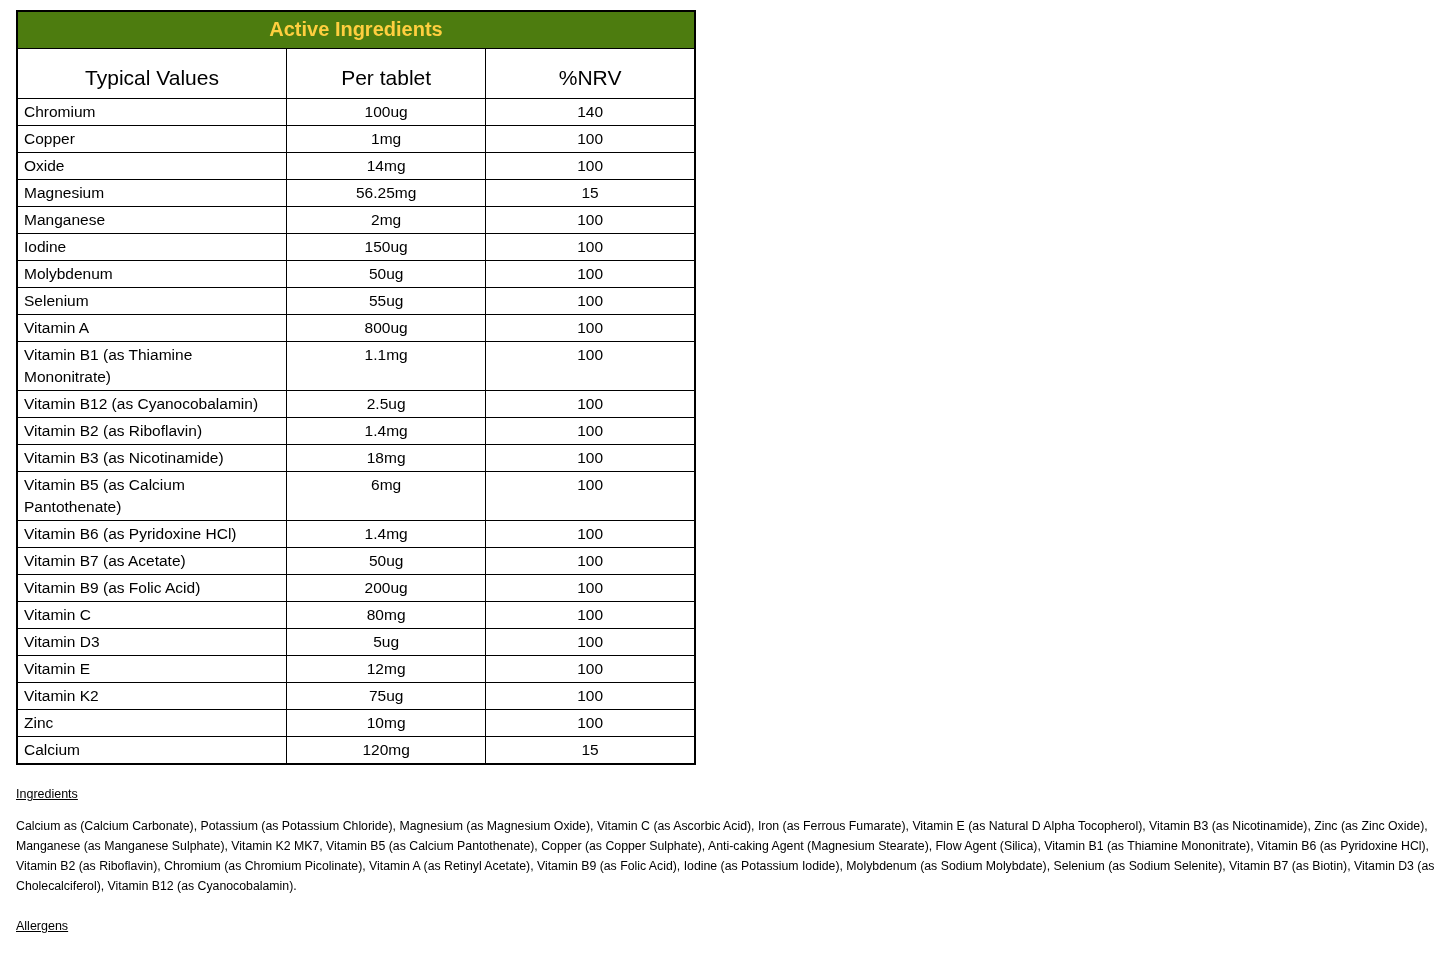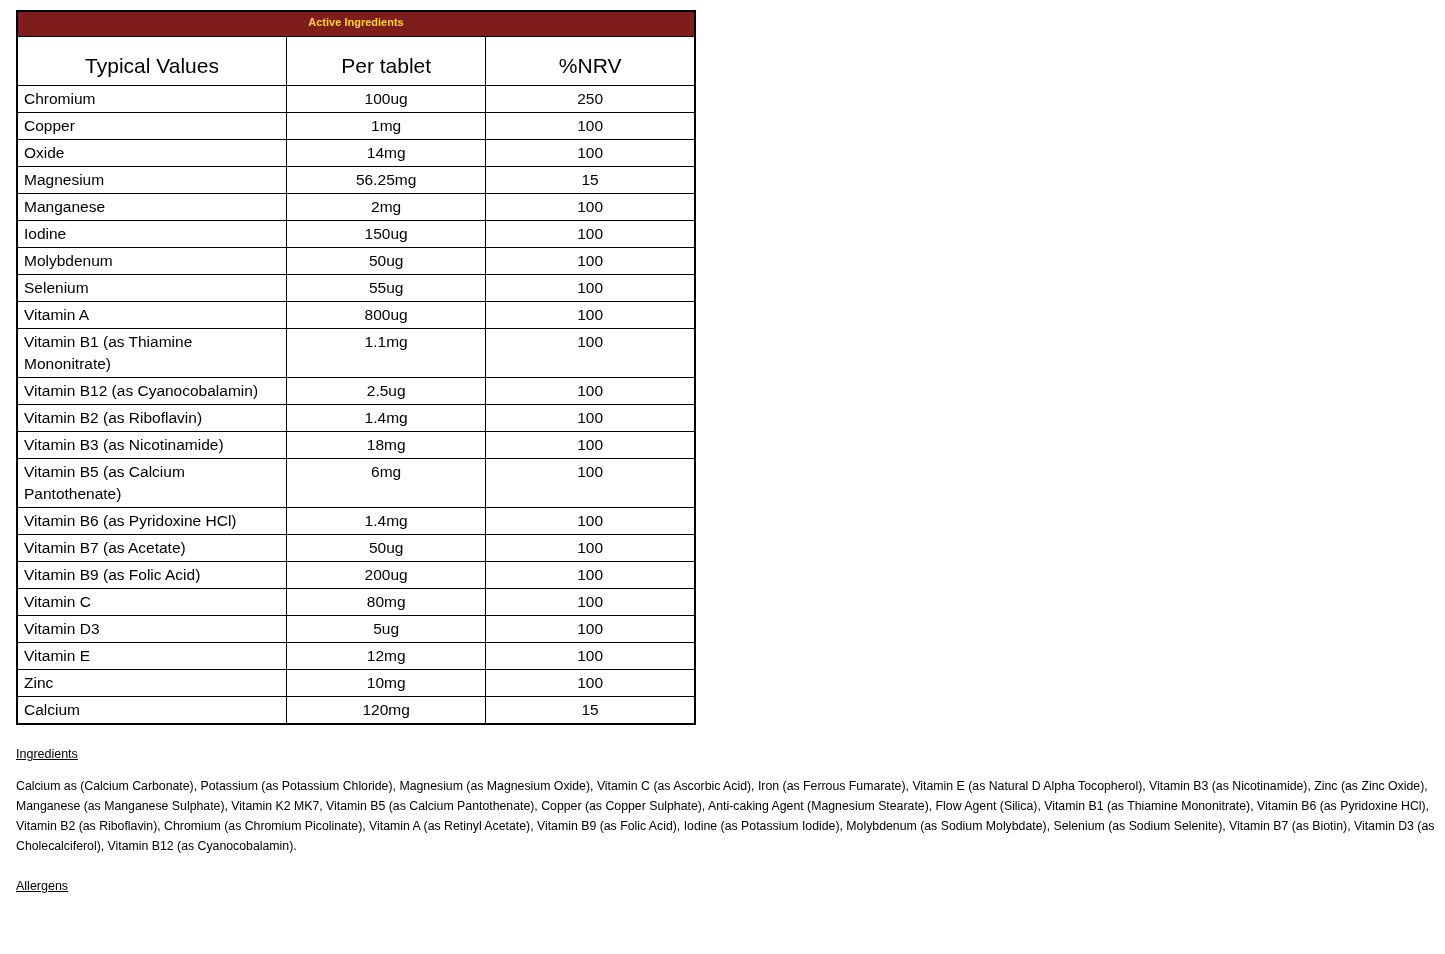--- a/index.html
+++ b/index.html
@@ -35,25 +35,25 @@
     font-size: 15.5px;
     line-height: 1.42;
     padding: 2px 6px;
     vertical-align: top;
   }
   col.c-name  { width: 268px; }
   col.c-per   { width: 198px; }
   col.c-nrv   { width: 208px; }
 
   tr.title-row td {
-    background: #7f1d1d;
+    background: #4d7c0f;
     color: #ffcf3f;
     font-weight: bold;
     text-align: center;
-    font-size: 11px;
+    font-size: 20px;
     padding: 3px 0 5px 0;
     border: 1px solid #000;
     margin-left: 44px;
   }
   tr.head-row th {
     font-weight: normal;
     text-align: center;
     font-size: 21px;
     padding: 14px 4px 5px 4px;
   }
@@ -98,21 +98,21 @@
       </tr>
       <tr class="head-row">
         <th class="name-head">Typical Values</th>
         <th>Per tablet</th>
         <th>%NRV</th>
       </tr>
 
       <tr>
         <td class="name">Chromium</td>
         <td class="val">100ug</td>
-        <td class="nrv">250</td>
+        <td class="nrv">140</td>
       </tr>
       <tr>
         <td class="name">Copper</td>
         <td class="val">1mg</td>
         <td class="nrv">100</td>
       </tr>
       <tr>
         <td class="name">Oxide</td>
         <td class="val">14mg</td>
         <td class="nrv">100</td>
@@ -193,20 +193,25 @@
         <td class="nrv">100</td>
       </tr>
       <tr>
         <td class="name">Vitamin D3</td>
         <td class="val">5ug</td>
         <td class="nrv">100</td>
       </tr>
       <tr>
         <td class="name">Vitamin E</td>
         <td class="val">12mg</td>
+        <td class="nrv">100</td>
+      </tr>
+      <tr>
+        <td class="name">Vitamin K2</td>
+        <td class="val">75ug</td>
         <td class="nrv">100</td>
       </tr>
       <tr>
         <td class="name">Zinc</td>
         <td class="val">10mg</td>
         <td class="nrv">100</td>
       </tr>
       <tr>
         <td class="name">Calcium</td>
         <td class="val">120mg</td>

